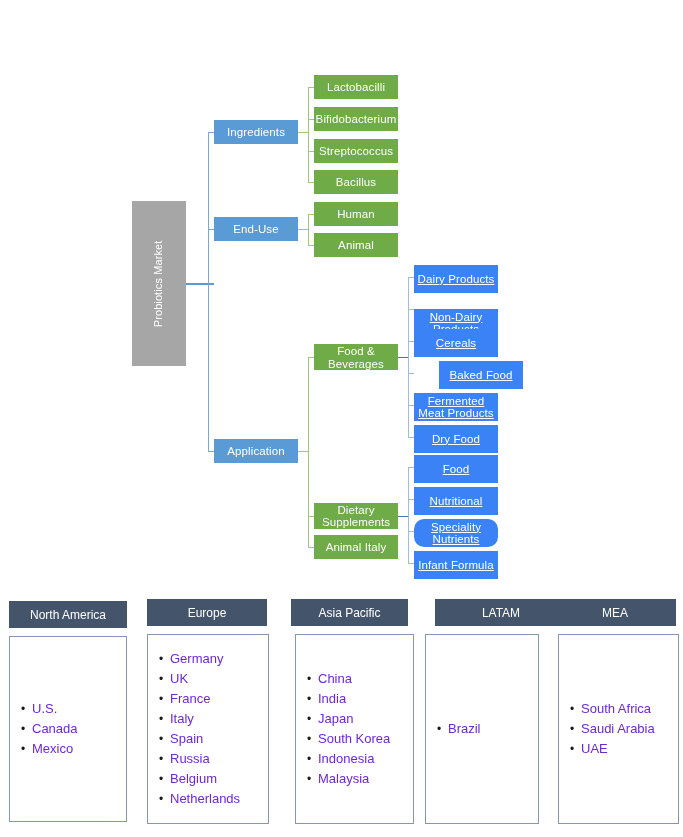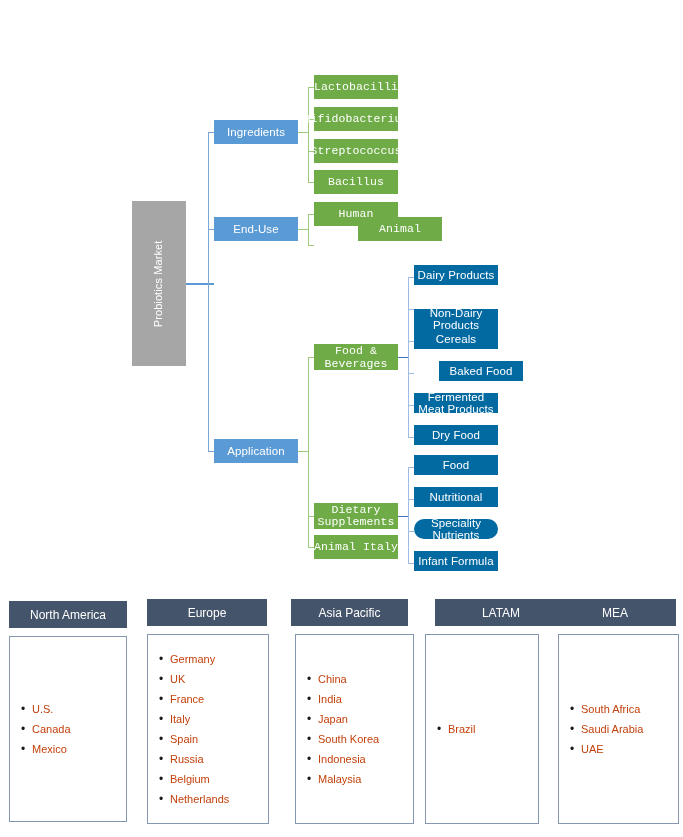--- a/index.html
+++ b/index.html
@@ -51,30 +51,30 @@
     height: 24px;
     font-size: 11.5px;
   }
 
   .node-l2 {
     background: #6fab46;
     left: 314px;
     width: 84px;
     height: 24px;
     font-size: 11.5px;
-    font-family: Liberation Mono, monospace;
   }
   .node-l2.tall { height: 26px; }
 
   .node-l3 {
-    background: #0369a1;
+    background: #3b82f6;
     left: 414px;
     width: 84px;
-    height: 20px;
+    height: 28px;
     font-size: 11.5px;
+    text-decoration: underline;
   }
 
   
   .ln { position: absolute; }
   .ln-h { height: 0; border-top-width: 1px; border-top-style: solid; }
   .ln-v { width: 0; border-left-width: 1px; border-left-style: solid; }
   .c-blue  { border-color: #7ba7d7; }
   .c-blue2 { border-color: #5b9bd5; }
   .c-green { border-color: #9cc97c; }
   .c-dblue { border-color: #9dbbe3; }
@@ -99,22 +99,22 @@
     flex-direction: column;
     justify-content: center;
   }
   .region-body ul {
     margin: 0;
     padding: 0 0 0 22px;
     list-style: none;
   }
   .region-body li {
     position: relative;
-    font-size: 11px;
-    color: #c2410c;
+    font-size: 13px;
+    color: #6d28d9;
     line-height: 20px;
     white-space: nowrap;
   }
   .region-body li::before {
     content: "\2022";
     position: absolute;
     left: -11px;
     top: 0;
     font-size: 12px;
     color: #1a1a1a;
@@ -190,21 +190,21 @@
   <div class="node node-l2" style="top:139px;">
     <span>Streptococcus</span>
   </div>
   <div class="node node-l2" style="top:170px;">
     <span>Bacillus</span>
   </div>
 
   <div class="node node-l2" style="top:202px;">
     <span>Human</span>
   </div>
-  <div class="node node-l2" style="top:217px;margin-left:44px;">
+  <div class="node node-l2" style="top:233px;">
     <span>Animal</span>
   </div>
 
   <div class="node node-l2 tall" style="top:344px;align-items:flex-end;">
     <span>Food &amp; Beverages</span>
   </div>
   <div class="node node-l2 tall" style="top:503px;">
     <span>Dietary Supplements</span>
   </div>
   <div class="node node-l2" style="top:535px;">

